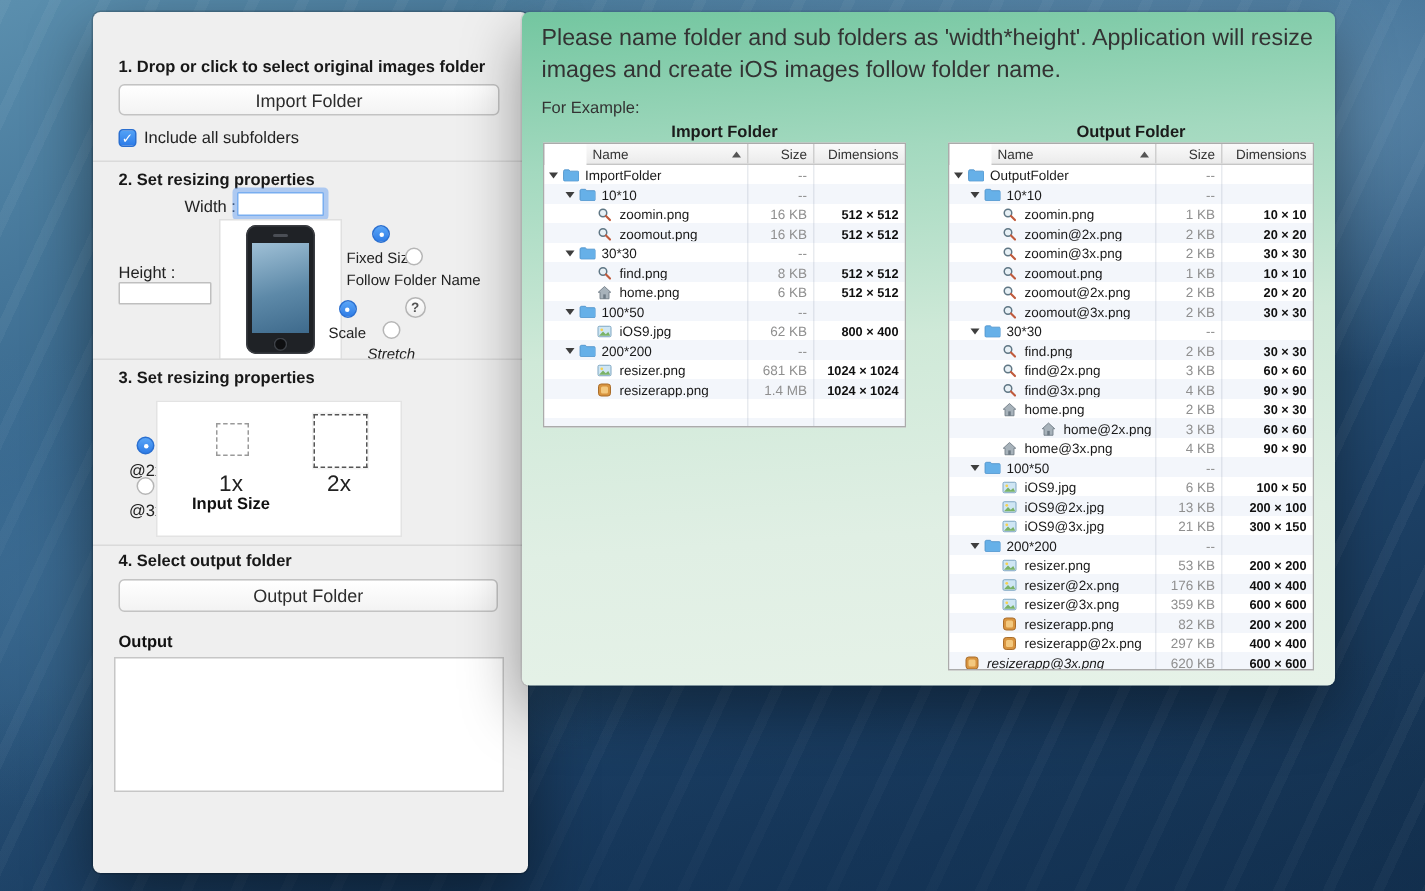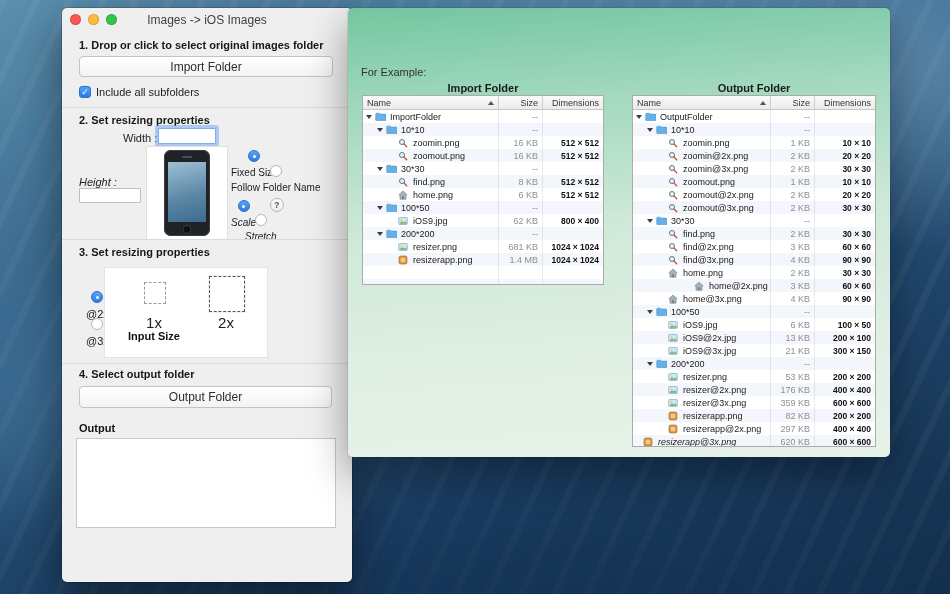--- a/index.html
+++ b/index.html
@@ -47,37 +47,37 @@
     width:12px;height:12px;border-radius:3px;flex:none;
     background:linear-gradient(#53a2f6,#2d7ce8);border:1px solid #2a6fd0;
     color:#fff;font-size:9px;line-height:10px;text-align:center;box-sizing:border-box;
   }
 
   .divider{position:absolute;left:0;right:0;height:1px;background:#dadada;}
   #sep1{top:99px;} #sep2{top:231px;} #sep3{top:355px;}
 
   .flabel{position:absolute;font-size:11px;color:#222;white-space:nowrap;}
   #width-label{left:61px;top:124px;}
-  #height-label{left:17px;top:168px;font-style:italic;}
+  #height-label{left:17px;top:168px;}
   .tinput{
     position:absolute;background:#fff;border:1px solid #bfbfbf;border-radius:1px;
     font-size:11px;padding:0 3px;box-sizing:border-box;font-family:"Liberation Sans",sans-serif;
   }
   #width-input{left:96px;top:120px;width:58px;height:16px;border-color:#79aef0;box-shadow:0 0 0 3px rgba(94,156,245,.45);outline:none;}
   #height-input{left:17px;top:180px;width:62px;height:15px;}
 
   .phone-card{position:absolute;left:84px;top:138px;width:82px;height:94px;background:#fff;border:1px solid #e0e0e0;box-sizing:border-box;}
   .phone{position:absolute;left:17px;top:3px;width:46px;height:86px;background:#1f2226;border-radius:7px;box-shadow:inset 0 0 0 1px #3a3d42;}
   .phone .screen{position:absolute;left:4px;top:12px;right:4px;bottom:14px;background:linear-gradient(165deg,#9fc0d6 0%,#5d89a8 55%,#3e6a8c 100%);}
   .phone .speaker{position:absolute;top:6px;left:50%;transform:translateX(-50%);width:10px;height:2px;border-radius:1px;background:#4a4e55;}
   .phone .homebtn{position:absolute;bottom:2px;left:50%;transform:translateX(-50%);width:9px;height:9px;border-radius:50%;background:#0e0f11;box-shadow:inset 0 0 0 1px #3c4046;}
 
   .radio-row{position:absolute;display:flex;align-items:center;gap:5px;font-size:10px;color:#222;white-space:nowrap;flex-direction:column;}
   #r-fixed{left:169px;top:142px;} #r-follow{left:169px;top:157px;}
-  #r-scale{left:169px;top:192px;font-style:italic;} #r-stretch{left:183px;top:206px;font-style:italic;}
+  #r-scale{left:157px;top:192px;} #r-stretch{left:183px;top:206px;font-style:italic;}
   #r-2x{left:24px;top:283px;font-size:11px;} #r-3x{left:24px;top:310px;font-size:11px;}
   .radio{width:12px;height:12px;border-radius:50%;background:#fff;border:1px solid #b6b6b6;box-sizing:border-box;position:relative;flex:none;}
   .radio.checked{background:linear-gradient(#59a5f7,#2e7ce6);border-color:#2a6fd0;}
   .radio.checked::after{content:'';position:absolute;left:3.5px;top:3.5px;width:3px;height:3px;border-radius:50%;background:#fff;}
   .help-btn{
     width:14px;height:14px;border-radius:50%;margin-left:2px;flex:none;
     background:linear-gradient(#fff,#ededed);border:1px solid #b5b5b5;
     font-size:9px;font-weight:bold;color:#555;display:flex;align-items:center;justify-content:center;box-sizing:border-box;
   }
 
@@ -104,21 +104,21 @@
   }
   .pop-message{position:absolute;left:13px;top:7px;width:524px;font-size:15.5px;line-height:21px;color:#333;}
   .pop-example{position:absolute;left:13px;top:58px;font-size:11px;color:#333;}
   .tbl-title{position:absolute;top:74px;font-size:11px;font-weight:bold;color:#1b1b1b;text-align:center;}
   #import-title{left:14px;width:242px;}
   #output-title{left:284px;width:244px;}
 
   .tree-table{position:absolute;top:87px;background:#fff;border:1px solid #ababab;box-sizing:border-box;font-size:9px;}
   #import-table{left:14px;width:242px;height:190px;}
   #output-table{left:284px;width:244px;height:352px;}
-  .thead{display:flex;height:14px;background:linear-gradient(#fafafa,#ebebeb);border-bottom:1px solid #c6c6c6;box-sizing:border-box;color:#333;}
+  .thead{display:flex;height:14px;background:linear-gradient(#fafafa,#ebebeb);border-bottom:1px solid #c6c6c6;box-sizing:border-box;color:#333;margin-left:28px;}
   .hcell{display:flex;align-items:center;padding:0 4px;box-sizing:border-box;border-right:1px solid #cfcfcf;height:100%;}
   .hname{flex:1;}
   .hsize{width:44px;justify-content:flex-end;}
   .hdims{width:60px;justify-content:flex-end;border-right:none;}
   .sortcaret{margin-left:auto;width:0;height:0;border-left:3px solid transparent;border-right:3px solid transparent;border-bottom:4px solid #555;}
   .tbody{
     position:absolute;top:14px;left:0;right:0;bottom:0;overflow:hidden;
     background:repeating-linear-gradient(180deg,#ffffff 0px,#ffffff 13px,#f3f6fb 13px,#f3f6fb 26px);
   }
   .vline{position:absolute;top:14px;bottom:0;width:1px;background:rgba(110,130,155,.16);}
@@ -132,26 +132,20 @@
   .tri-spacer{width:10px;flex:none;}
   .ficon{width:12px;height:10px;margin-right:3px;flex:none;display:flex;align-items:center;}
   .fname{overflow:hidden;text-overflow:ellipsis;}
 </style>
 </head>
 <body>
 
 <div class="desktop">
 
   <div class="window">
-    <div class="titlebar">
-      <span class="tl red"></span>
-      <span class="tl yellow"></span>
-      <span class="tl green"></span>
-      <div class="wtitle">Images -&gt; iOS Images</div>
-    </div>
 
     <div class="sec-h" id="h1">1. Drop or click to select original images folder</div>
     <div class="btn" id="btn-import">
       <span>Import Folder</span>
     </div>
     <div class="cb-row">
       <span class="checkbox">✓</span>
       <span>Include all subfolders</span>
     </div>
 
@@ -213,20 +207,21 @@
     <div class="sec-h" id="h4">4. Select output folder</div>
     <div class="btn" id="btn-output">
       <span>Output Folder</span>
     </div>
     <div class="out-label">Output</div>
     <textarea class="textarea" style=""></textarea>
 
   </div>
 
   <div class="popover">
+    <div class="pop-message">Please name folder and sub folders as 'width*height'. Application will resize images and create iOS images follow folder name.</div>
     <div class="pop-example">For Example:</div>
     <div class="tbl-title" id="import-title">Import Folder</div>
     <div class="tbl-title" id="output-title">Output Folder</div>
 
     <div class="tree-table" id="import-table">
       <div class="thead">
           <div class="hcell hname">
             <span>Name</span>
             <span class="sortcaret"></span>
           </div>

